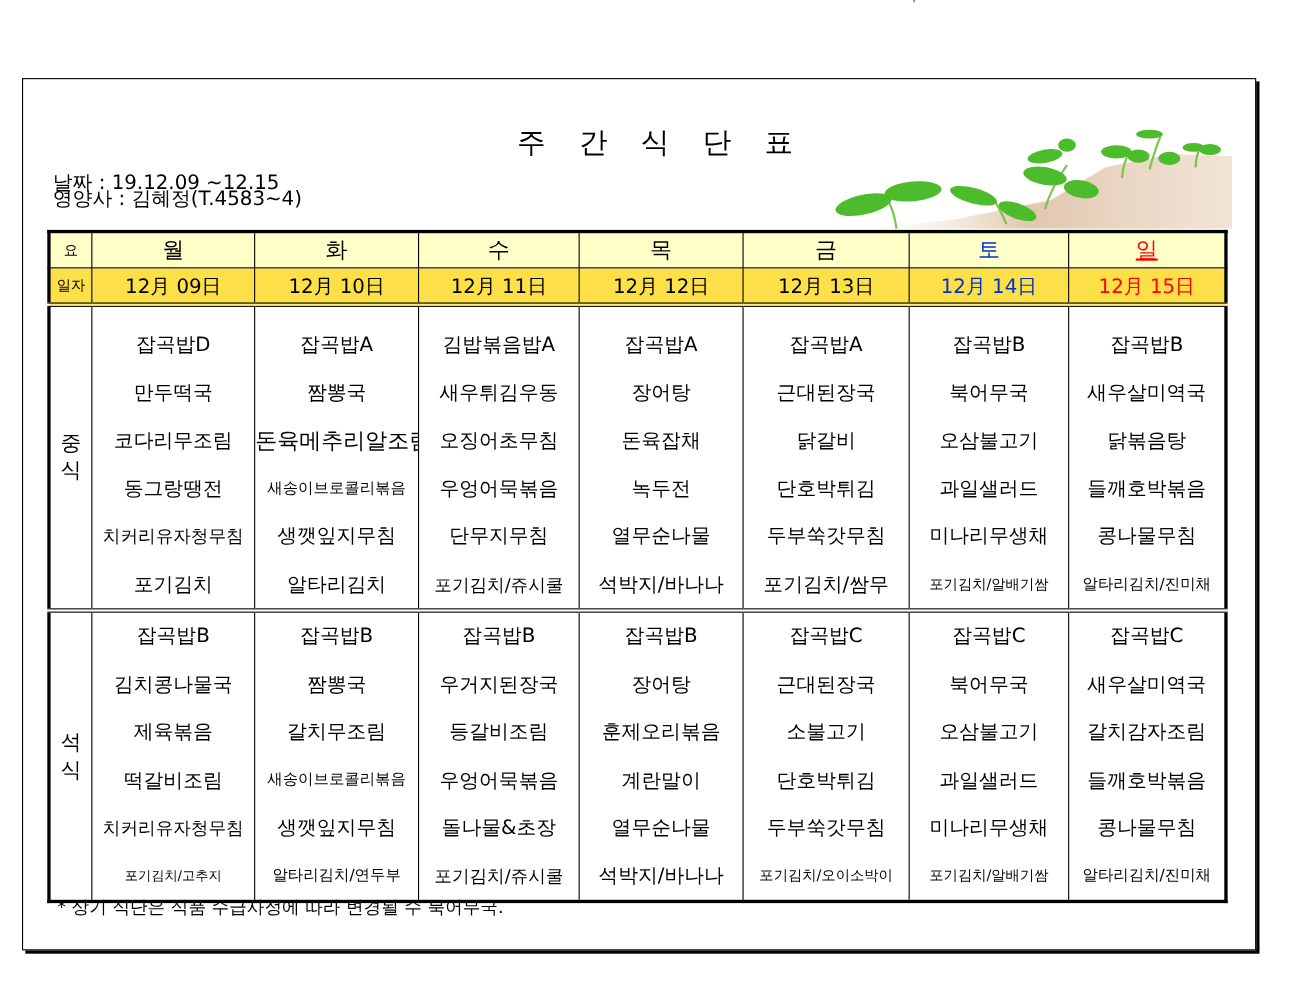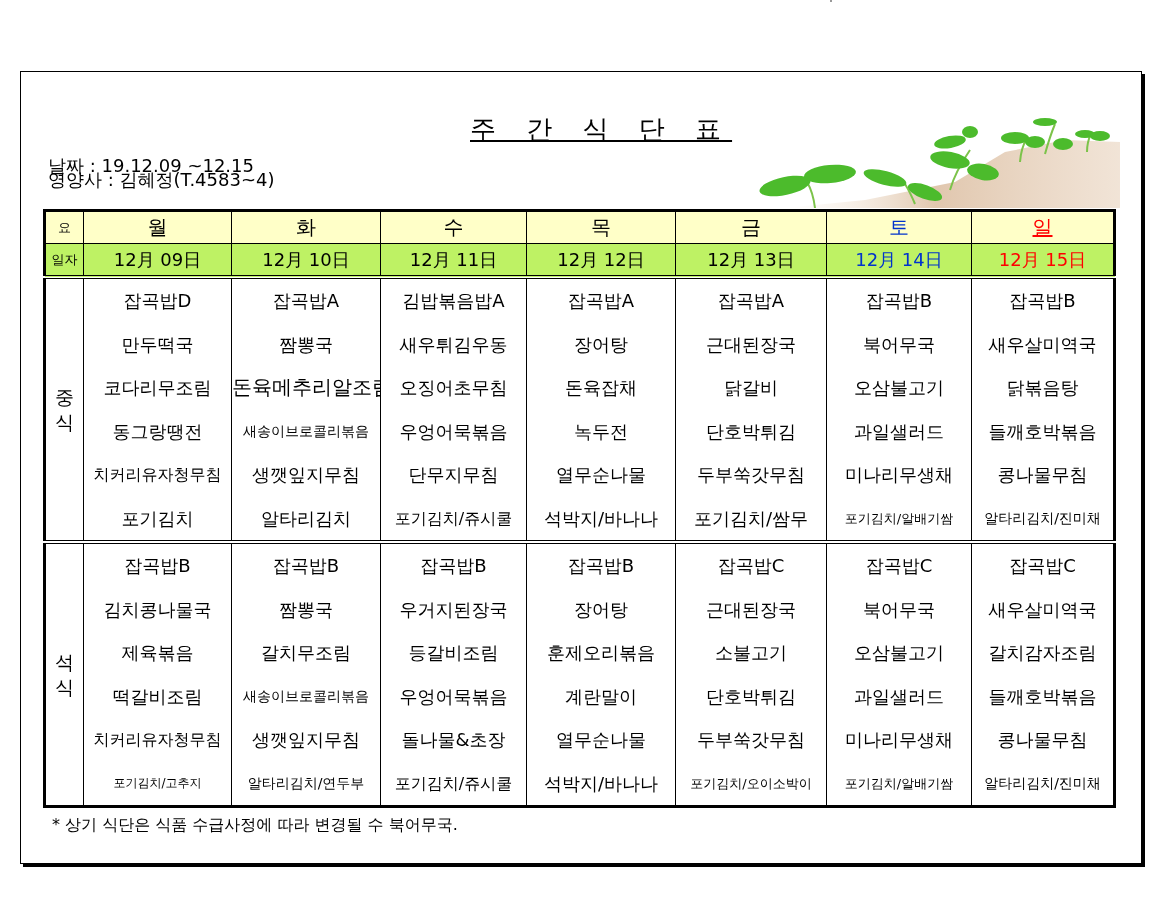--- a/index.html
+++ b/index.html
@@ -2,44 +2,44 @@
 <html><head>
 <meta charset="utf-8">
 <style>
   html, body { margin: 0; padding: 0; background: #ffffff; }
   body { width: 1174px; height: 904px; position: relative; overflow: hidden;
          font-family: "DejaVu Sans", "Liberation Sans", sans-serif; color: #000; }
   .frame { position: absolute; left: 20px; top: 71px; width: 1120px; height: 791px;
            border: 1px solid #000; background: #fff;
            box-shadow: 3px 3px 0 0 #000; }
   .title { position: absolute; left: 470px; top: 112px; font-size: 26px; letter-spacing: 11px;
-           font-weight: normal; white-space: nowrap; text-decoration: underline; }
+           font-weight: normal; white-space: nowrap; }
   .meta-line { position: absolute; left: 48px; font-size: 18px; white-space: nowrap; }
   .meta-date { top: 154px; }
   .meta-diet { top: 168px; }
   .seedlings { position: absolute; left: 745px; top: 112px; width: 375px; height: 96px; }
 
   table.menu { position: absolute; left: 43px; top: 209px; width: 1070px; border-collapse: collapse;
                border: 3px solid #000; table-layout: fixed; }
   table.menu td { border: 1px solid #000; text-align: center; padding: 0; }
   tr.head-row td { background: #ffffc8; height: 31px; font-size: 20px; }
   tr.head-row td.lbl { font-size: 13px; }
-  tr.date-row td { background: #bef264; height: 31px; font-size: 18px; border-bottom: 4px double #000; }
+  tr.date-row td { background: #fde047; height: 31px; font-size: 18px; border-bottom: 4px double #000; }
   tr.date-row td.lbl { font-size: 13px; }
   td.sat { color: #0033cc; }
   td.sun { color: #ff0000; }
   .underline-red { text-decoration: underline; text-decoration-color: #ff0000; }
   td.meal-label { font-size: 19px; line-height: 25px; vertical-align: middle; }
   td.meal-label span { display: block; }
   td.cell { vertical-align: top; }
   .dish { height: 43.5px; line-height: 43.5px; font-size: 18px; white-space: nowrap; overflow: hidden; }
   .dish.small { font-size: 14px; }
   .dish.xsmall { font-size: 13px; }
   tr.lunch td { border-bottom: 4px double #000; }
-  tr.lunch td.cell { padding-top: 0; }
+  tr.lunch td.cell { padding-top: 13px; }
   .note { position: absolute; left: 52px; top: 815px; font-size: 16px; white-space: nowrap; }
   .tiny-dot { position: absolute; left: 830px; top: 0; width: 2px; height: 2px; background: #999; }
 </style>
 </head>
 <body>
 
 <div class="tiny-dot"></div>
 
 <div class="frame"></div>
 

